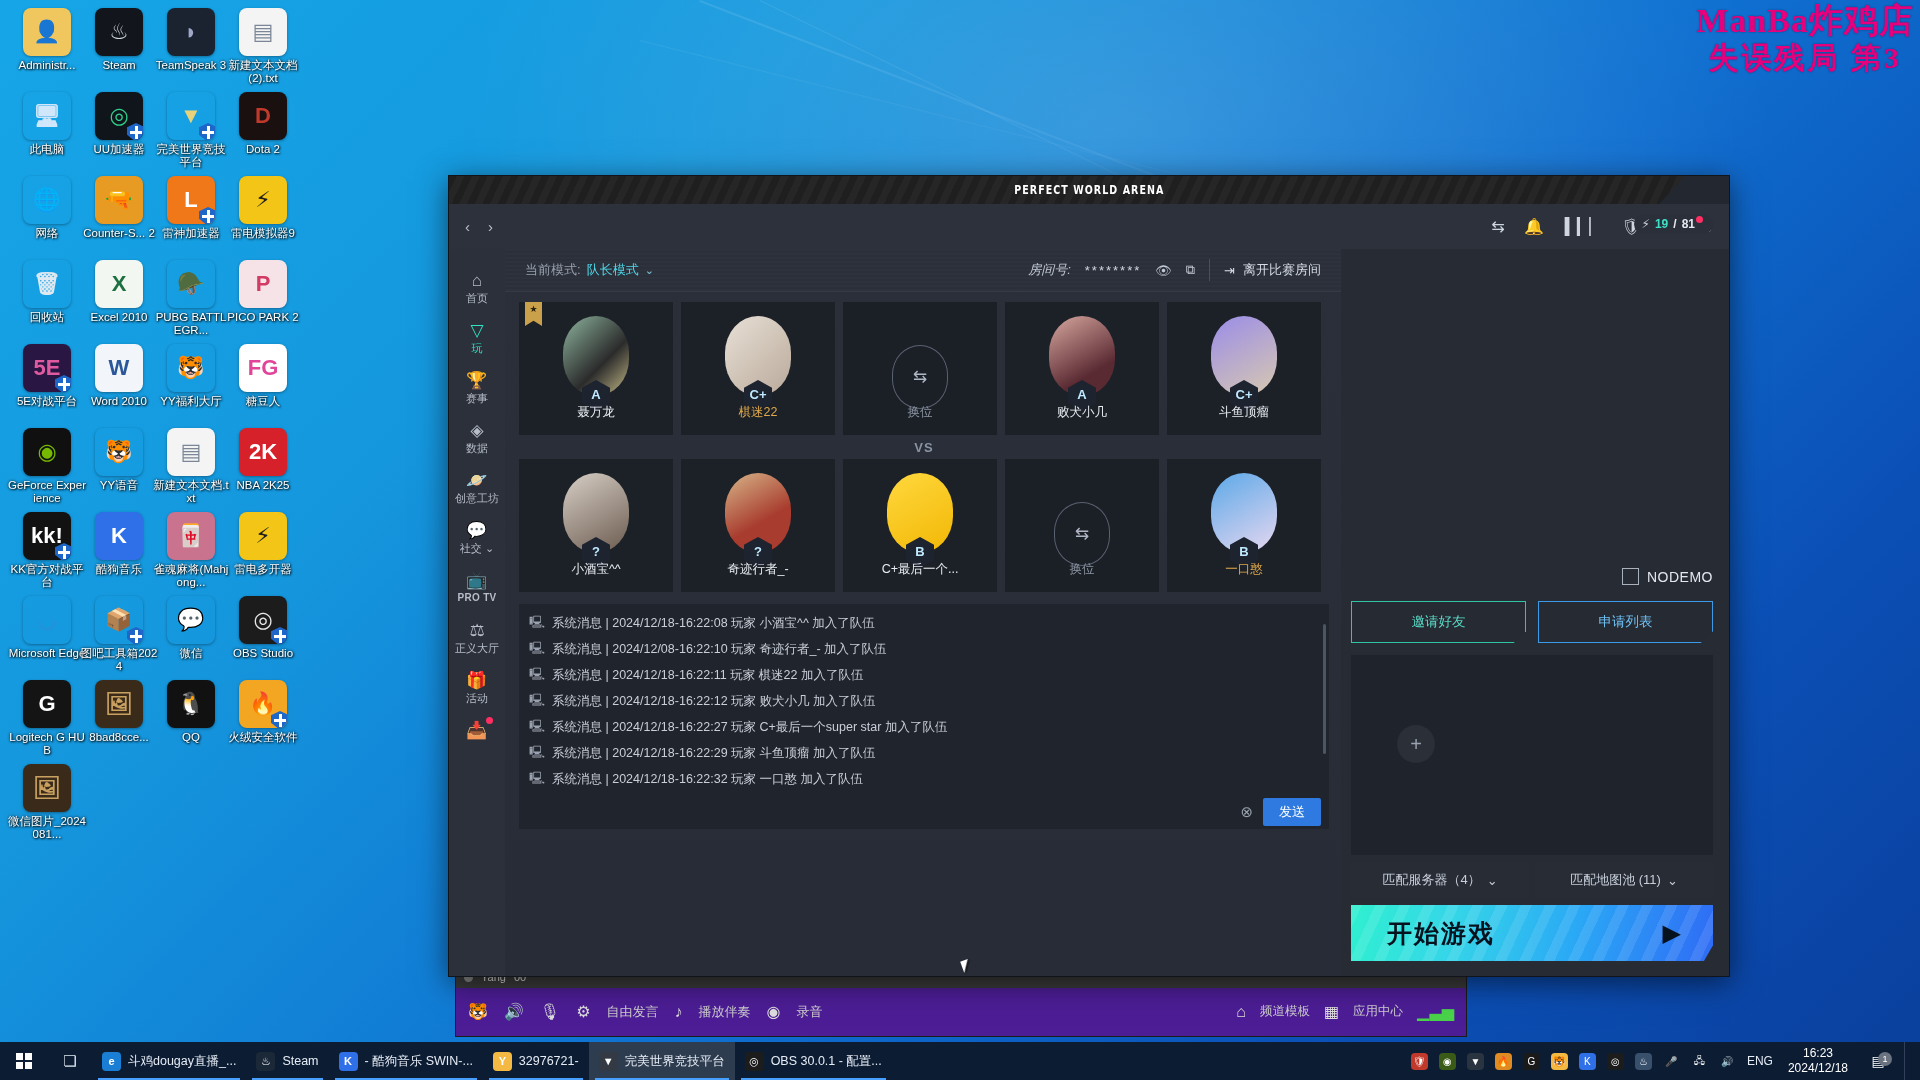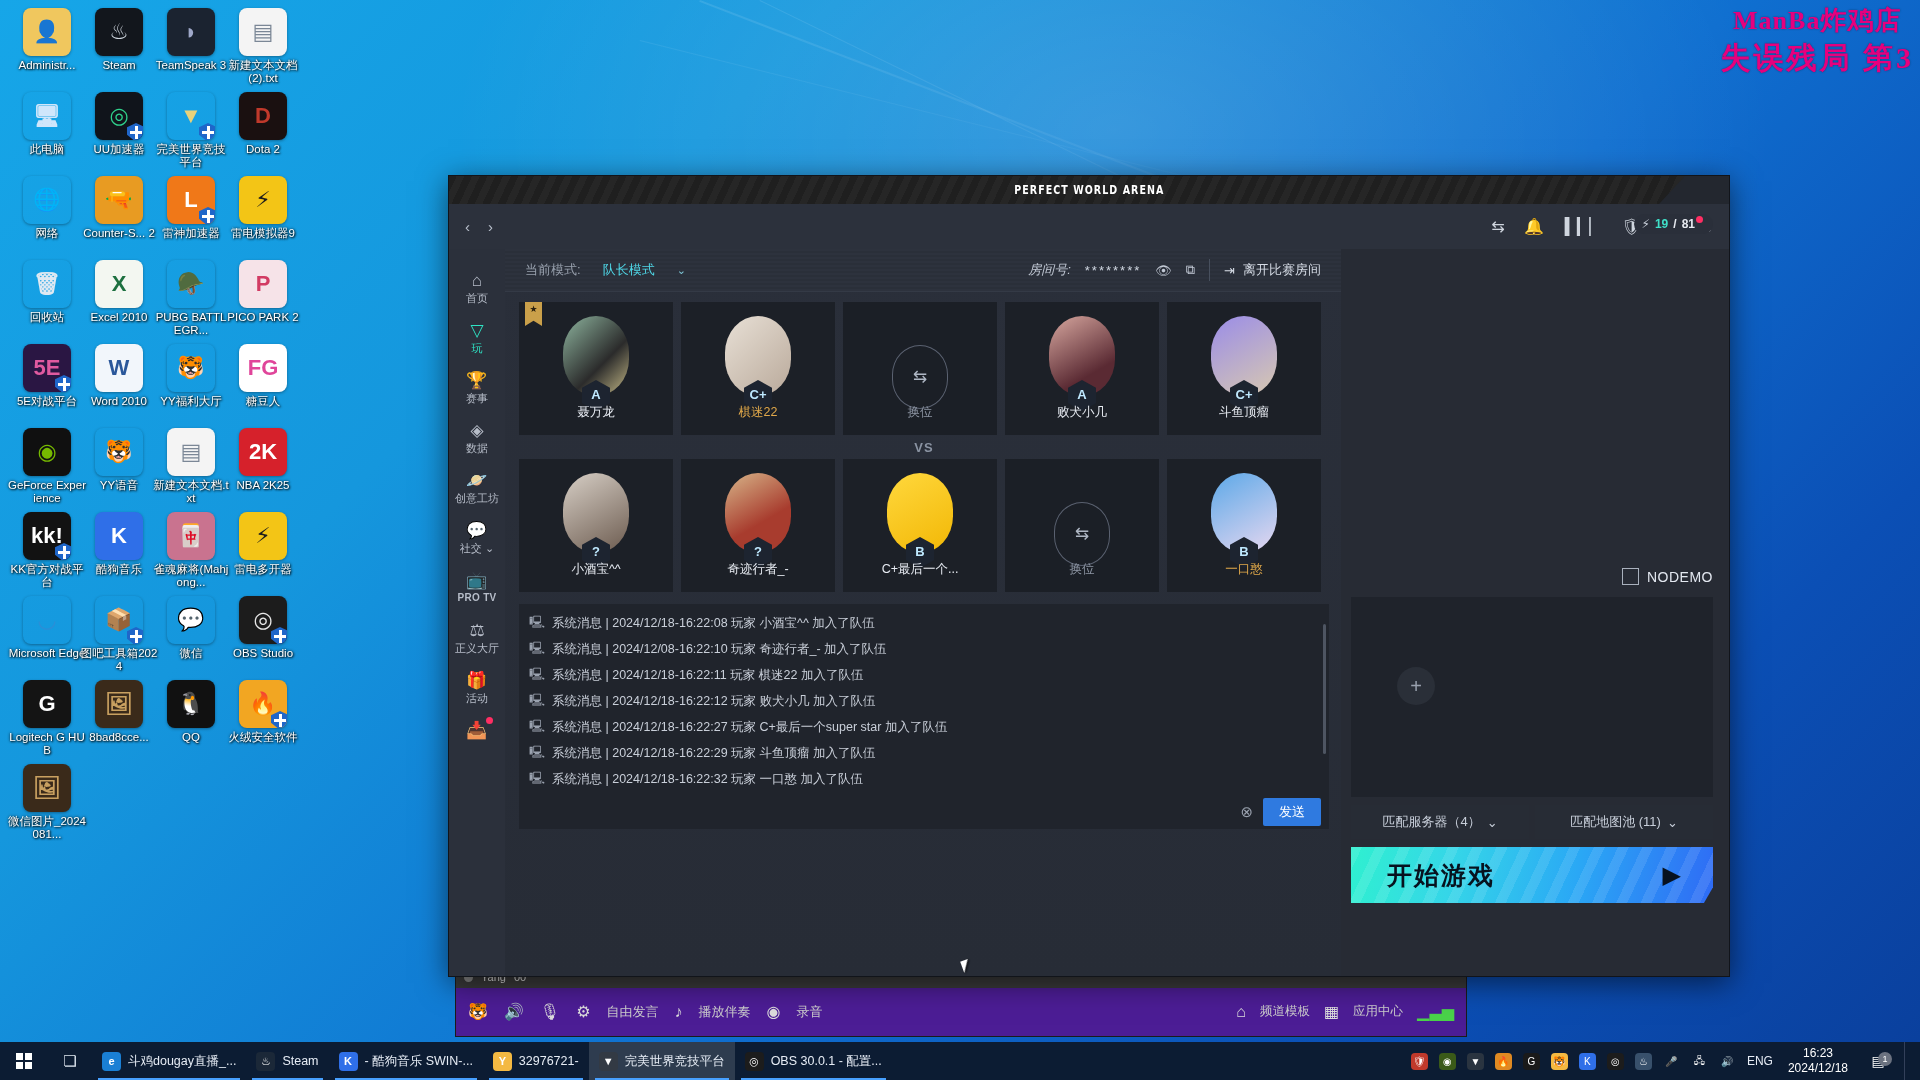--- a/index.html
+++ b/index.html
@@ -38,21 +38,21 @@
   .shield{position:absolute;right:-2px;bottom:-2px;width:18px;height:19px;
     background:#f5c518;clip-path:polygon(50% 0,100% 22%,100% 62%,50% 100%,0 62%,0 22%);}
   .shield:after{content:"";position:absolute;left:50%;top:18%;width:3px;height:64%;margin-left:-1.5px;background:#fff;}
   .shield:before{content:"";position:absolute;top:50%;left:18%;height:3px;width:64%;margin-top:-1.5px;background:#fff;}
   .shield.blue{background:#1f66c9;}
 
   
   #wm{position:absolute;right:6px;top:2px;text-align:center;color:#e6007e;
       font-family:"Liberation Serif","DejaVu Serif",serif;font-weight:bold;
       text-shadow:0 0 2px rgba(0,0,0,.4);}
-  #wm .l1{font-size:26px;line-height:38px;letter-spacing:1px;}
+  #wm .l1{font-size:34px;line-height:38px;letter-spacing:1px;}
   #wm .l2{font-size:30px;line-height:36px;letter-spacing:3px;}
 
   
   #yy{position:absolute;left:455px;top:965px;width:1010px;height:70px;
       background:#4c1d95;border:1px solid #1b1b1b;}
   #yy .yytop{height:22px;background:#3a3a3a;display:flex;align-items:center;gap:8px;padding:0 8px;
       font-size:11px;color:#ddd;}
   #yy .dot{width:9px;height:9px;border-radius:50%;background:#888;}
   #yy .yybar{height:47px;display:flex;align-items:center;gap:16px;padding:0 12px;color:#ccc;font-size:13px;}
   #yy .yybar .ico{font-size:16px;color:#dcdcdc;}
@@ -89,21 +89,21 @@
   .snav .si{font-size:17px;line-height:19px;display:block;}
   .snav .sl{font-size:11px;line-height:14px;margin-top:1px;display:block;}
   .snav.active{color:#2fe3c4;}
   .snav.tv .sl{font-size:10px;font-weight:bold;letter-spacing:.3px;}
 
   
   #main{flex:1;position:relative;
      background:linear-gradient(180deg,#2a2f3a 0%,#272c36 100%);}
   #modebar{height:42px;display:flex;align-items:center;padding:0 20px;
      background:repeating-linear-gradient(0deg,#2d323d 0 2px,#2a2f39 2px 4px);
-     border-bottom:1px solid #343a46;gap:16px;}
+     border-bottom:1px solid #343a46;}
   #modebar .mlabel{color:#98a0ad;font-size:13px;}
   #modebar .mval{color:#4fd8e8;font-size:13px;margin-left:6px;}
   #modebar .chev{color:#7fc8d8;margin-left:6px;font-size:11px;}
   #modebar .rightgrp{margin-left:auto;display:flex;align-items:center;gap:14px;color:#c3cad6;}
   #modebar .roomno{color:#c3cad6;font-style:italic;}
   #modebar .stars{letter-spacing:2px;color:#cfd6e0;}
   #modebar .sep{width:1px;height:22px;background:#48505e;}
   #modebar .leave{display:flex;align-items:center;gap:8px;color:#d6dce6;}
 
   #boardwrap{padding:10px 12px 0 14px;}
@@ -594,20 +594,24 @@
         </div>
       </div>
     </div>
 
     <div id="rpanel">
       <div class="nodemo">
         <span class="chk"></span>
         <span>NODEMO</span>
       </div>
 
+      <div class="btnrow">
+        <div class="gbtn">邀请好友</div>
+        <div class="gbtn blue">申请列表</div>
+      </div>
 
       <div id="specbox">
         <div class="plus">+</div>
       </div>
 
       <div id="matchrow">
         <div class="mbtn">
           <span>匹配服务器（4）</span>
           <span>⌄</span>
         </div>

